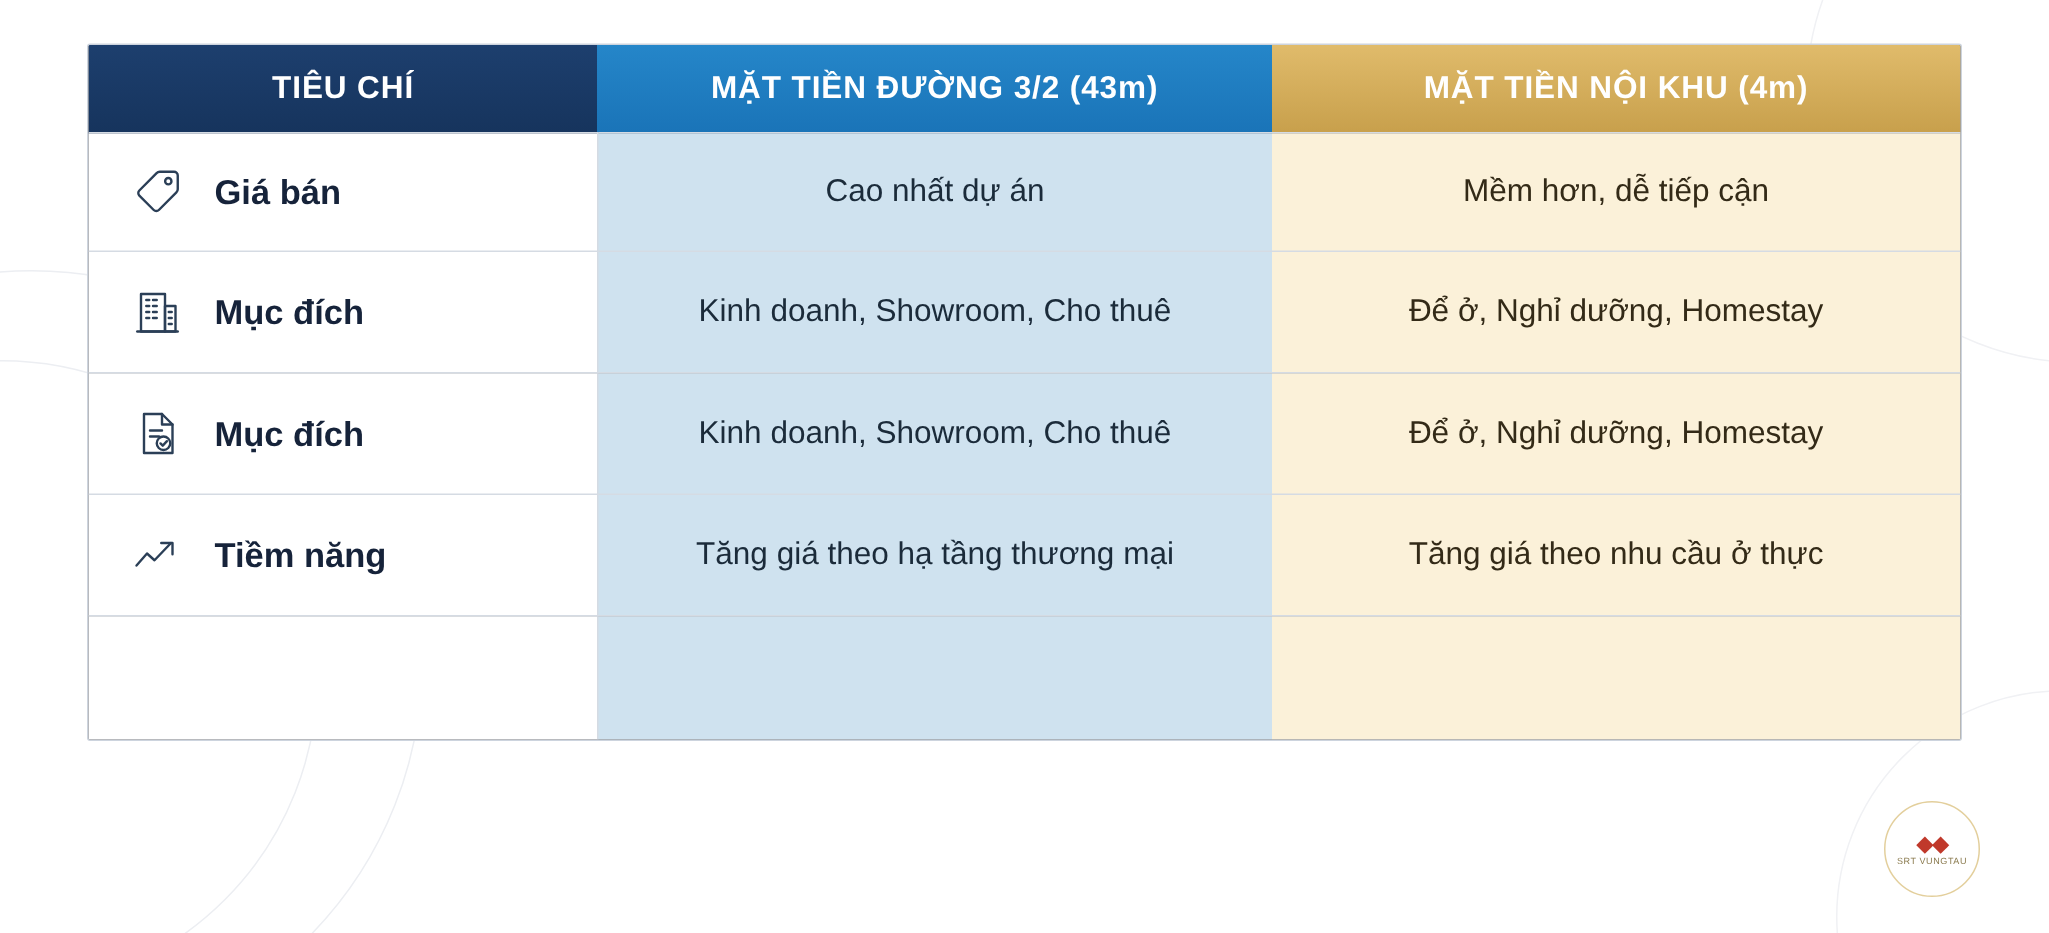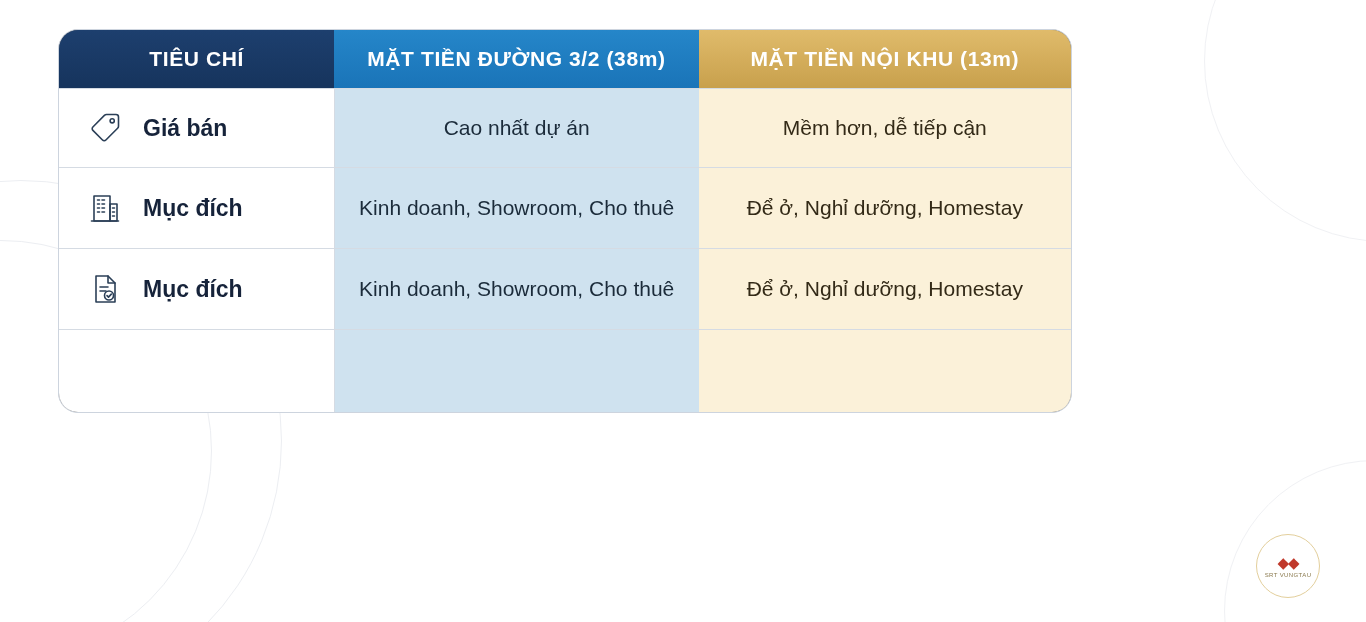--- a/index.html
+++ b/index.html
@@ -24,23 +24,23 @@
   }
   .deco-1 { width: 420px; height: 420px; left: -210px; top: 240px; }
   .deco-2 { width: 520px; height: 520px; left: -240px; top: 180px; }
   .deco-3 { width: 360px; height: 360px; right: -200px; top: -120px; border-color: #f0f1f4; }
   .deco-4 { width: 300px; height: 300px; right: -160px; bottom: -140px; border-color: #f0f1f4; }
 
   .table-wrap {
     position: absolute;
     left: 58px;
     top: 29px;
-    width: 1014px;
+    width: 1250px;
     border: 1px solid #cdd4de;
-    border-radius: 20px;
+    border-radius: 2px;
     overflow: hidden;
     box-sizing: border-box;
     background: #737373;
   }
 
   table.compare {
     border-collapse: collapse;
     width: 100%;
     table-layout: fixed;
   }
@@ -163,22 +163,22 @@
 <div class="table-wrap">
   <table class="compare">
     <colgroup>
       <col class="c-criteria">
       <col class="c-a">
       <col class="c-b">
     </colgroup>
     <thead>
       <tr>
         <th class="h-criteria">TIÊU CHÍ</th>
-        <th class="h-a">MẶT TIỀN ĐƯỜNG 3/2 (38m)</th>
-        <th class="h-b">MẶT TIỀN NỘI KHU (13m)</th>
+        <th class="h-a">MẶT TIỀN ĐƯỜNG 3/2 (43m)</th>
+        <th class="h-b">MẶT TIỀN NỘI KHU (4m)</th>
       </tr>
     </thead>
     <tbody>
 
       <tr class="row-short">
         <td class="cell-criteria">
           <div class="criteria-inner">
             <span class="criteria-icon">
               <svg width="36" height="36" viewBox="0 0 36 36" fill="none" stroke="currentColor" stroke-width="1.6" stroke-linecap="round" stroke-linejoin="round">
                 <path d="M19.5 4.5H29a2.5 2.5 0 0 1 2.5 2.5v9.2a3 3 0 0 1-.9 2.1L18.9 30a2.4 2.4 0 0 1-3.4 0L5.9 20.4a2.4 2.4 0 0 1 0-3.4L17.4 5.4a3 3 0 0 1 2.1-.9z"></path>
@@ -224,20 +224,35 @@
               </svg>
             </span>
             <span class="criteria-label">Mục đích</span>
           </div>
         </td>
         <td class="cell-a">Kinh doanh, Showroom, Cho thuê</td>
         <td class="cell-b">Để ở, Nghỉ dưỡng, Homestay</td>
       </tr>
 
 
+      <tr class="row-tall">
+        <td class="cell-criteria">
+          <div class="criteria-inner">
+            <span class="criteria-icon">
+              <svg width="36" height="36" viewBox="0 0 36 36" fill="none" stroke="currentColor" stroke-width="1.6" stroke-linecap="round" stroke-linejoin="round">
+                <path d="M4 25l7-8 5 4.5L27 10"></path>
+                <path d="M20.5 10H28v7.5"></path>
+              </svg>
+            </span>
+            <span class="criteria-label">Tiềm năng</span>
+          </div>
+        </td>
+        <td class="cell-a">Tăng giá theo hạ tầng thương mại</td>
+        <td class="cell-b">Tăng giá theo nhu cầu ở thực</td>
+      </tr>
 
       <tr class="row-empty">
         <td class="cell-criteria">
           <div class="criteria-inner">
             <span class="criteria-label"></span>
           </div>
         </td>
         <td class="cell-a"></td>
         <td class="cell-b"></td>
       </tr>

